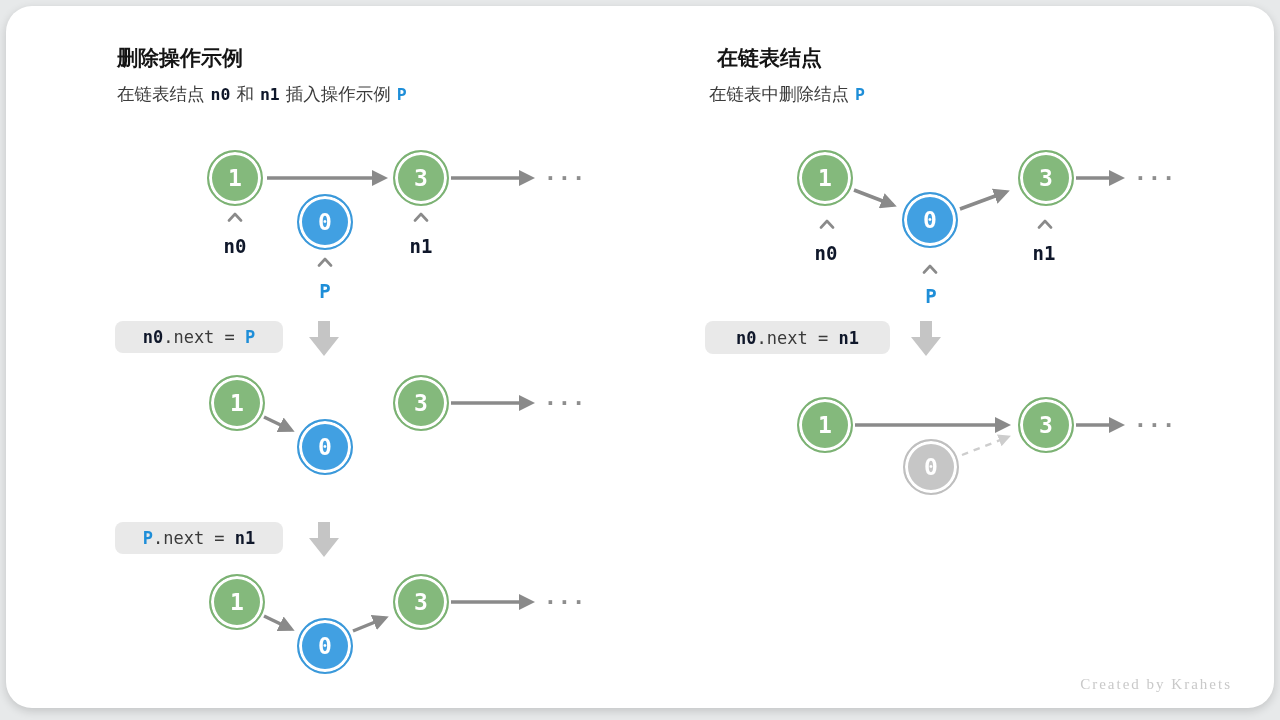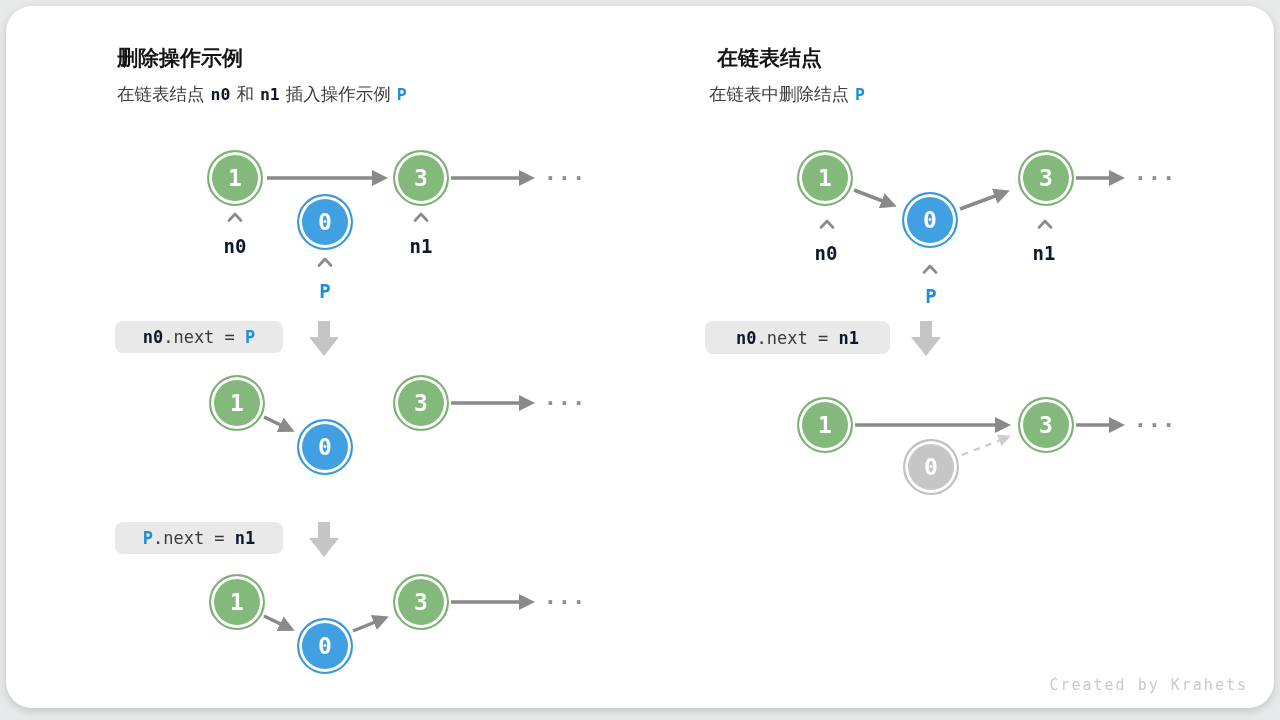--- a/index.html
+++ b/index.html
@@ -187,14 +187,14 @@
       <span>1</span>
     </div>
   <div class="node gray" style="left:903px;top:439px;">
       <span>0</span>
     </div>
   <div class="node green" style="left:1018px;top:397px;">
       <span>3</span>
     </div>
   <div class="ellipsis" style="left:1155px;top:408px;">...</div>
 
-  <div class="credit" style="right:32px;top:676px;">Created by Krahets</div>
+  <div class="credit" style="right:48px;top:676px;font-family:Liberation Serif, serif;">Created by Krahets</div>
 </div>
 
 </body></html>

